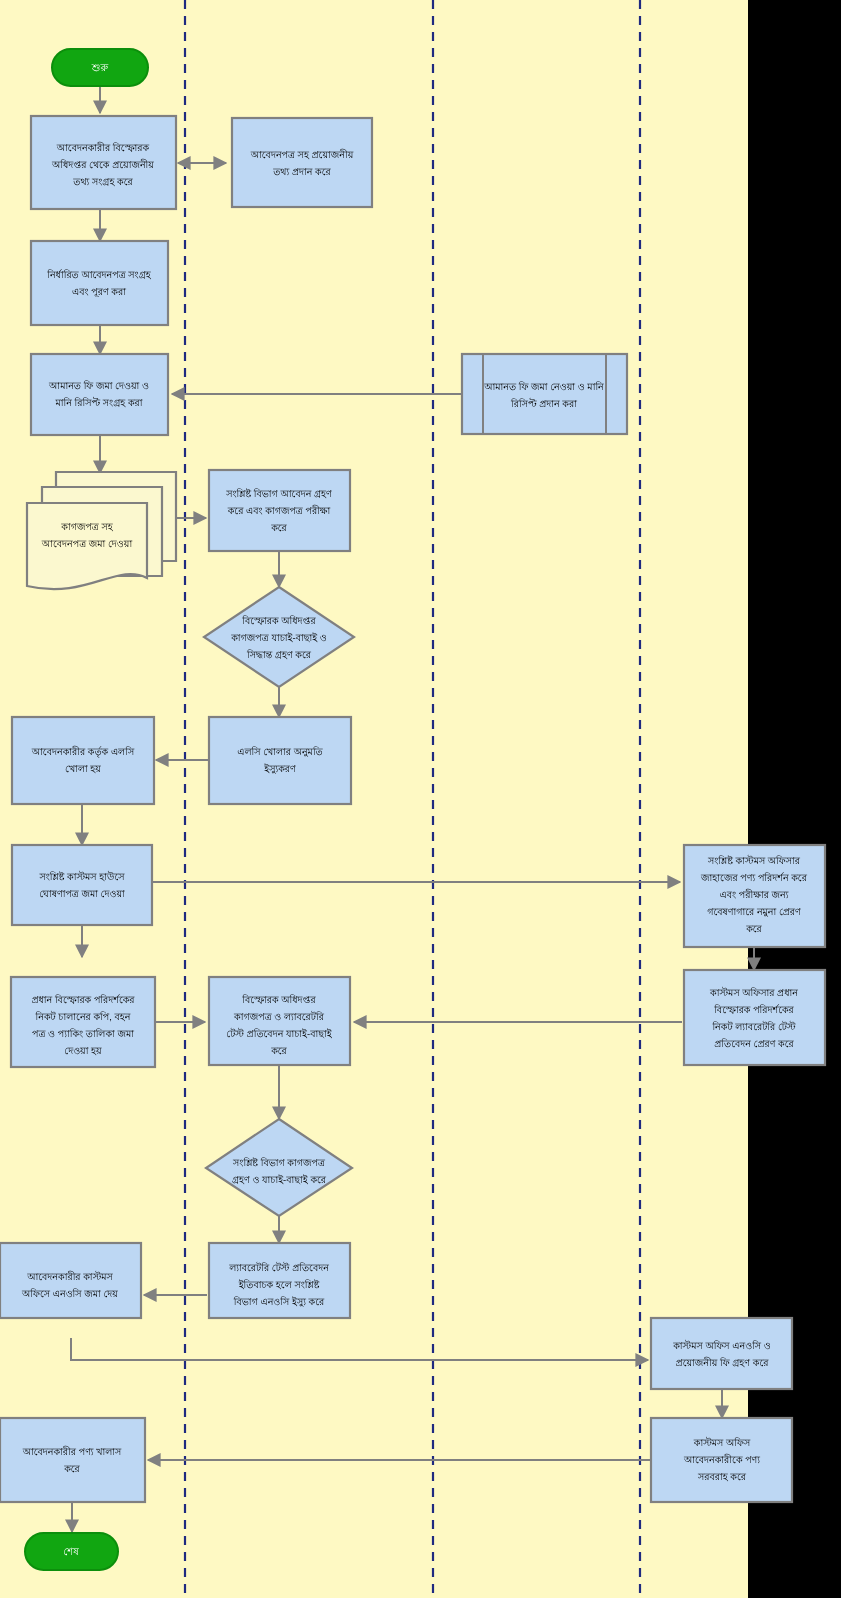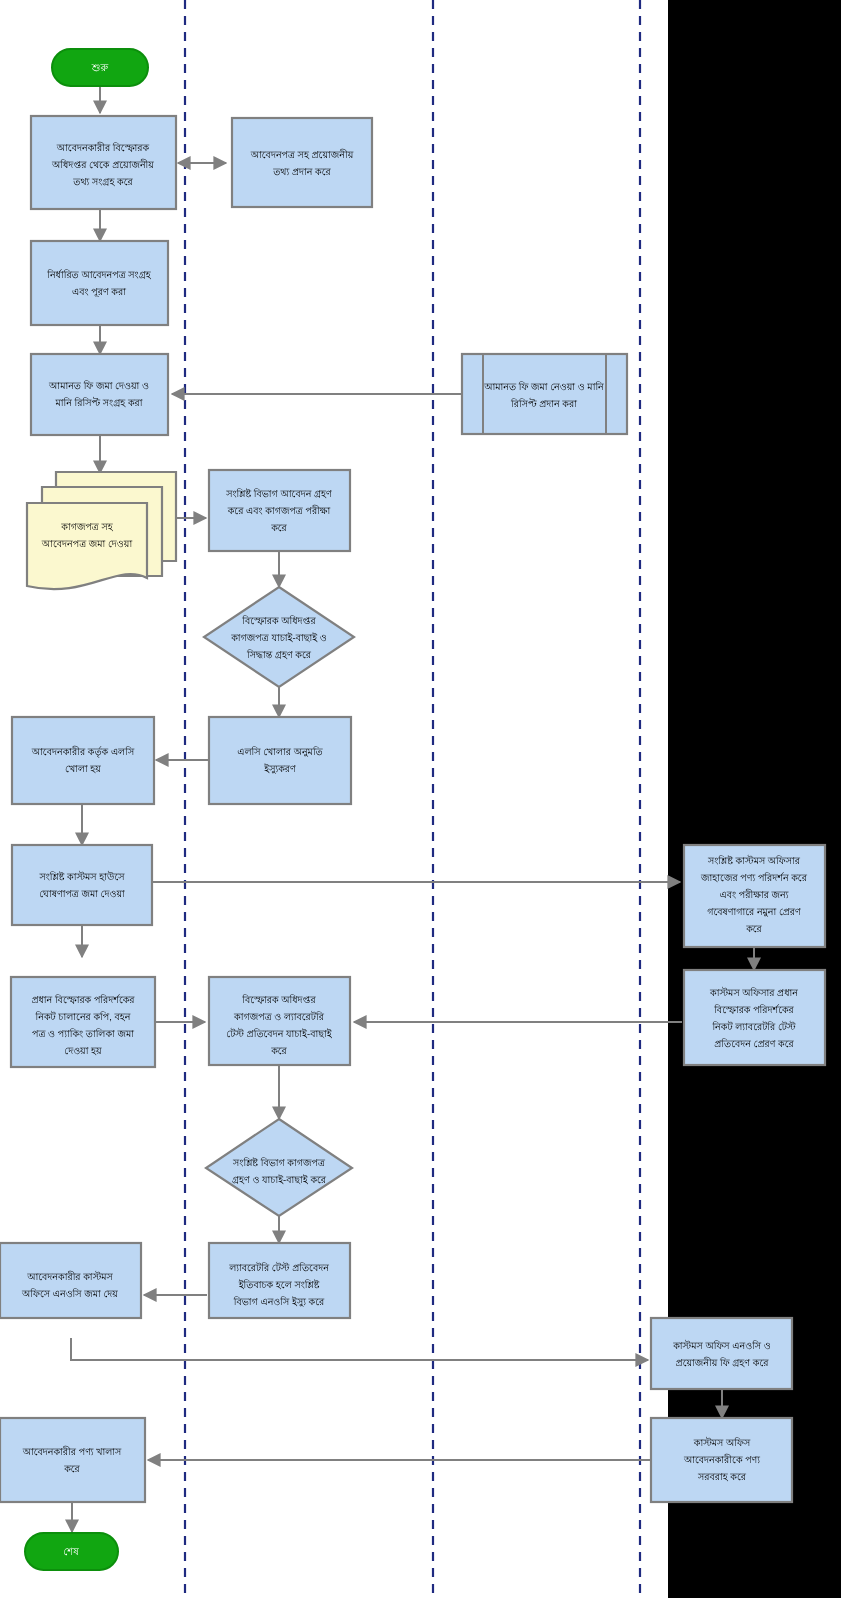--- a/index.html
+++ b/index.html
@@ -8,23 +8,23 @@
     background: #000000;
   }
   body {
     width: 841px;
     height: 1598px;
     font-family: "Liberation Sans", "DejaVu Sans", sans-serif;
     overflow: hidden;
   }
   #canvas {
     position: relative;
-    width: 668px;
+    width: 748px;
     height: 1598px;
-    background: #ffffff;
+    background: #fef9c3;
   }
   svg.flow {
     position: absolute;
     top: 0; left: 0;
     width: 841px;
     height: 1598px;
     display: block;
   }
   .nodeText {
     font-family: "Liberation Sans", "DejaVu Sans", sans-serif;

